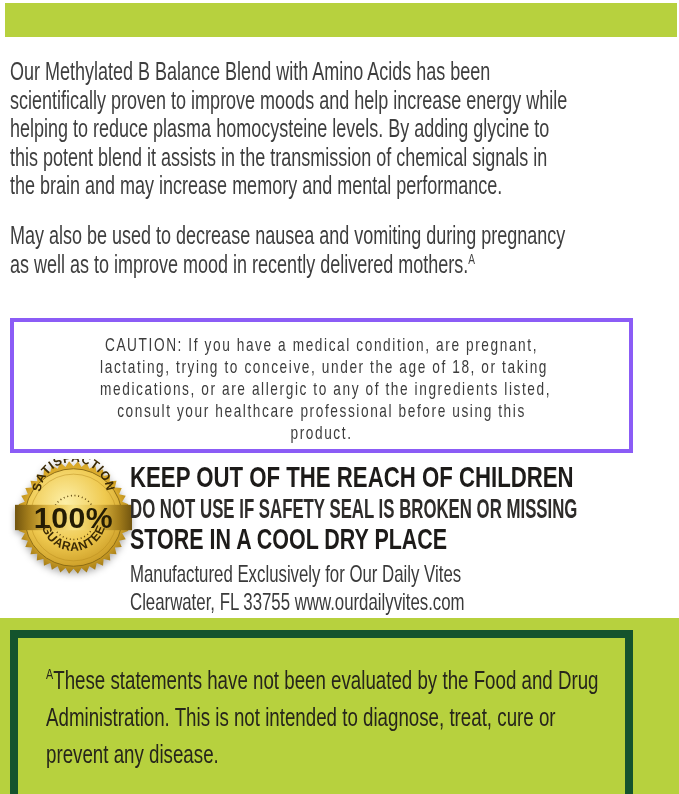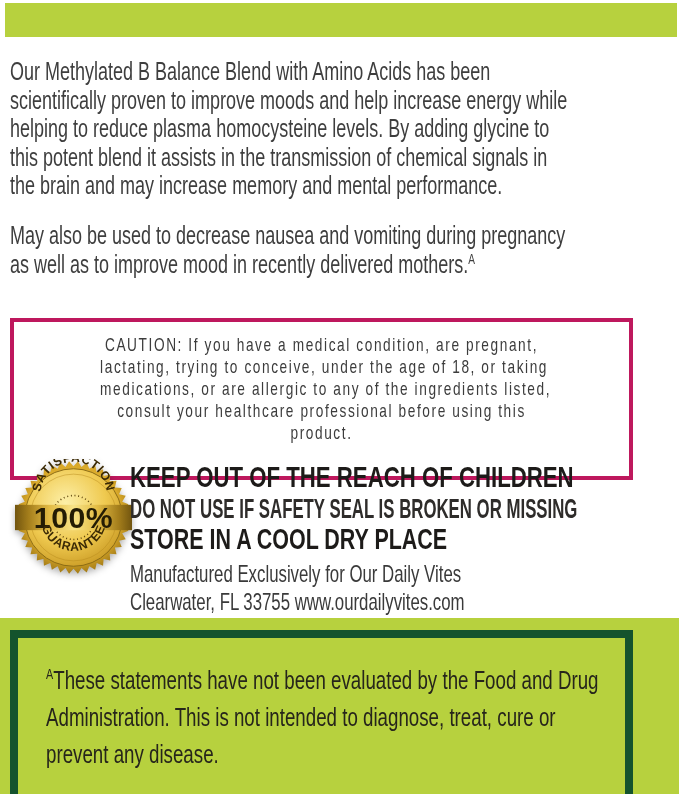--- a/index.html
+++ b/index.html
@@ -10,22 +10,22 @@
   .top-bar{position:absolute;top:3px;left:5px;width:672px;height:34px;background:#b7d13e;}
   .ln{white-space:nowrap;transform-origin:0 50%;}
   .sx72{transform:scaleX(.72);}
   .sx70{transform:scaleX(.70);}
   .sx74{transform:scaleX(.74);}
   .sx60{transform:scaleX(.60);}
   .intro{position:absolute;left:10px;top:57px;font-size:25px;line-height:28.5px;color:#3e3e3e;}
   .secondary{position:absolute;left:10px;top:221px;font-size:25px;line-height:28.5px;color:#3e3e3e;}
   sup.fn{font-size:14px;vertical-align:super;line-height:0;}
   .caution-box{
-    position:absolute;left:10px;top:318px;width:623px;height:162px;
-    border:4px solid #be185d;box-sizing:border-box;background:#ffffff;padding-top:12px;
+    position:absolute;left:10px;top:318px;width:623px;height:135px;
+    border:4px solid #8b5cf6;box-sizing:border-box;background:#ffffff;padding-top:12px;
   }
   .caution-line{
     font-size:19px;line-height:22px;letter-spacing:2.2px;color:#3c3c3c;
     text-align:center;white-space:nowrap;transform:scaleX(.72);transform-origin:50% 50%;
   }
   .seal{position:absolute;left:15px;top:459px;width:117px;height:117px;
     filter:drop-shadow(0 3px 3px rgba(0,0,0,.30));}
   .seal-arc{font-size:12.5px;font-weight:700;letter-spacing:.8px;fill:#3b2a05;}
   .seal-center{font-size:31px;font-weight:700;letter-spacing:.5px;fill:#241c04;}
   .warn-block{position:absolute;left:130px;top:459px;color:#1d1b19;}

